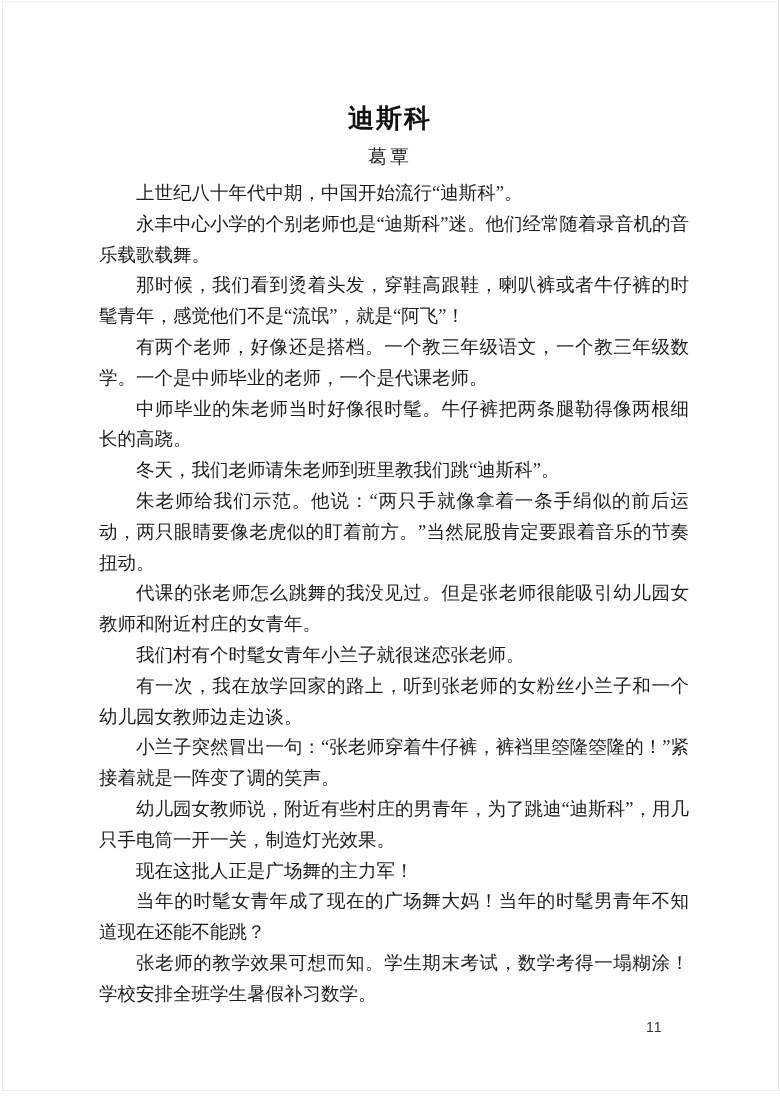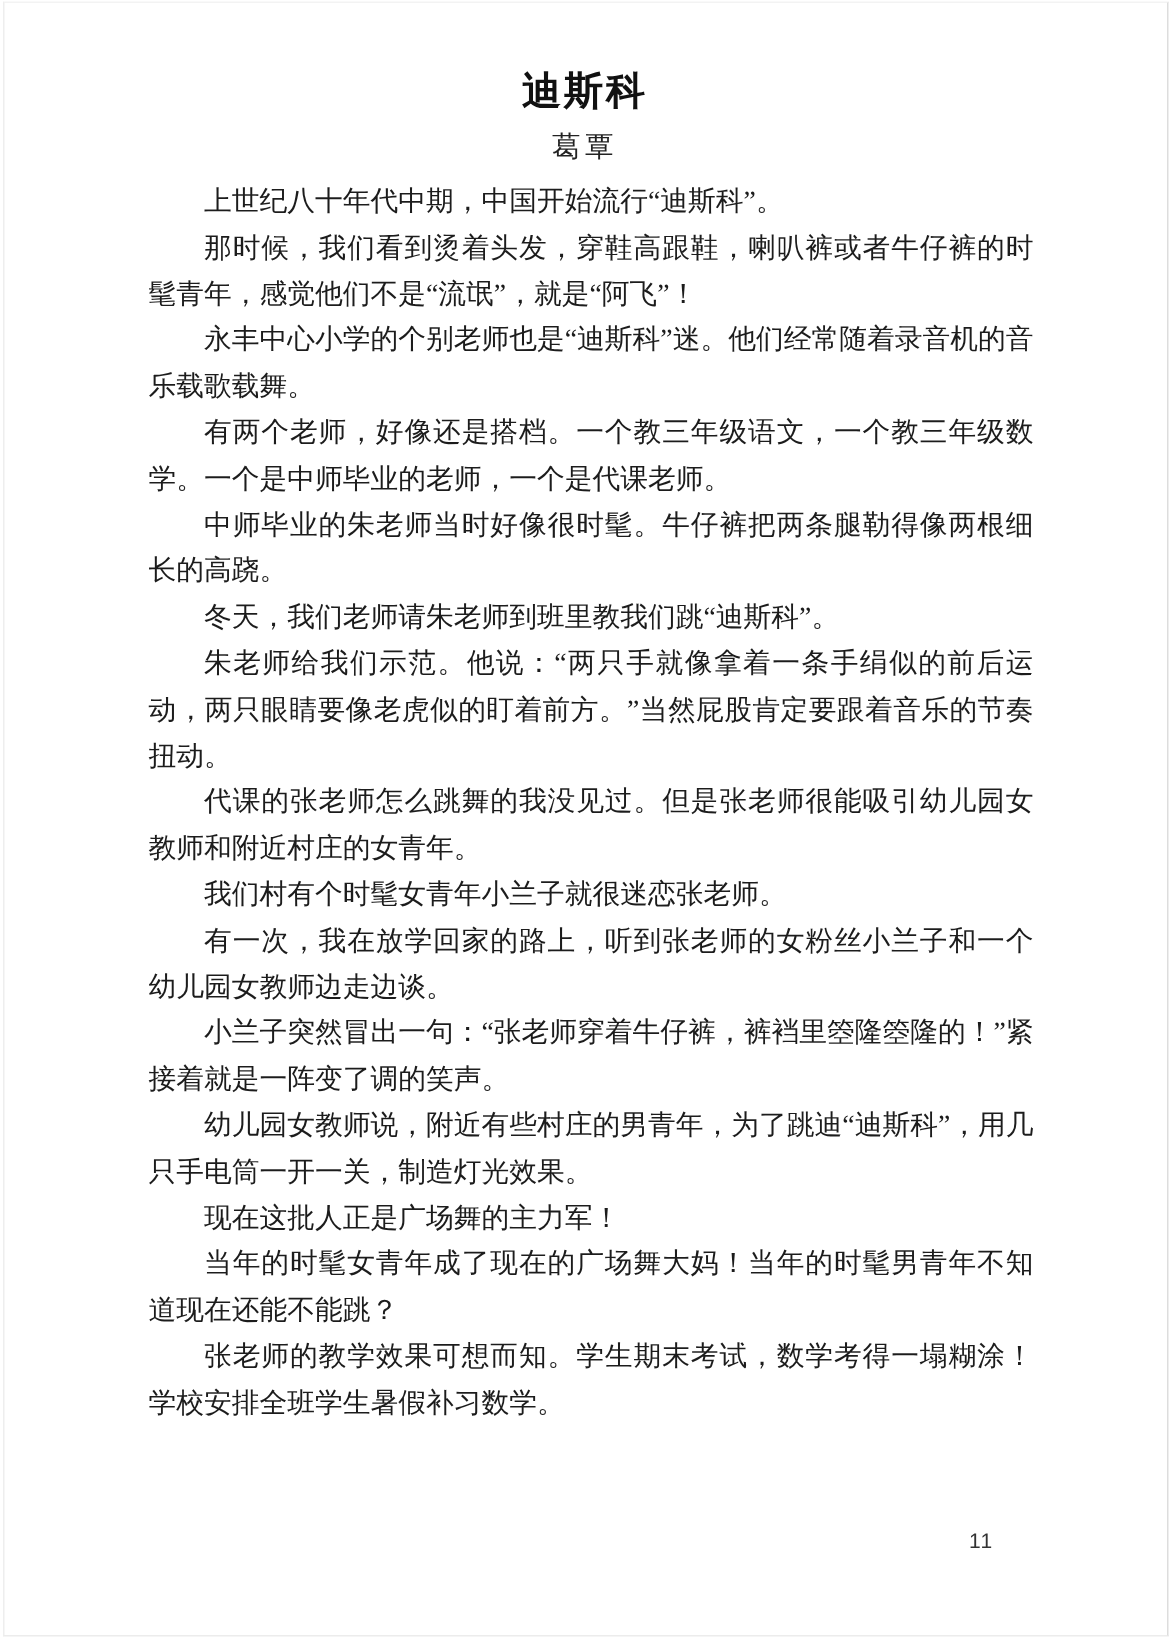--- a/index.html
+++ b/index.html
@@ -31,21 +31,21 @@
     right: 1px;
     bottom: 9px;
     border-left: 1px solid #eeeeee;
     border-top: 1px solid #f3f3f3;
     border-right: 1px solid #dddddd;
     border-bottom: 1px solid #ececec;
     pointer-events: none;
   }
   .doc-title {
     margin: 0;
-    padding-top: 46px;
+    padding-top: 104px;
     font-size: 26px;
     line-height: 30px;
     font-weight: bold;
     text-align: center;
     letter-spacing: 2px;
     color: #111111;
   }
   .doc-author {
     margin-top: 11px;
     font-size: 19px;
@@ -80,22 +80,22 @@
 <body>
 
 <div class="page">
   <h1 class="doc-title">迪斯科</h1>
 
   <div class="doc-author">葛覃</div>
 
   <div class="doc-body">
 
   <p>上世纪八十年代中期，中国开始流行“迪斯科”。</p>
+      <p>永丰中心小学的个别老师也是“迪斯科”迷。他们经常随着录音机的音乐载歌载舞。</p>
       <p>那时候，我们看到烫着头发，穿鞋高跟鞋，喇叭裤或者牛仔裤的时髦青年，感觉他们不是“流氓”，就是“阿飞”！</p>
-      <p>永丰中心小学的个别老师也是“迪斯科”迷。他们经常随着录音机的音乐载歌载舞。</p>
       <p>有两个老师，好像还是搭档。一个教三年级语文，一个教三年级数学。一个是中师毕业的老师，一个是代课老师。</p>
       <p>中师毕业的朱老师当时好像很时髦。牛仔裤把两条腿勒得像两根细长的高跷。</p>
       <p>冬天，我们老师请朱老师到班里教我们跳“迪斯科”。</p>
       <p>朱老师给我们示范。他说：“两只手就像拿着一条手绢似的前后运动，两只眼睛要像老虎似的盯着前方。”当然屁股肯定要跟着音乐的节奏扭动。</p>
       <p>代课的张老师怎么跳舞的我没见过。但是张老师很能吸引幼儿园女教师和附近村庄的女青年。</p>
       <p>我们村有个时髦女青年小兰子就很迷恋张老师。</p>
       <p>有一次，我在放学回家的路上，听到张老师的女粉丝小兰子和一个幼儿园女教师边走边谈。</p>
       <p>小兰子突然冒出一句：“张老师穿着牛仔裤，裤裆里箜隆箜隆的！”紧接着就是一阵变了调的笑声。</p>
       <p>幼儿园女教师说，附近有些村庄的男青年，为了跳迪“迪斯科”，用几只手电筒一开一关，制造灯光效果。</p>
       <p>现在这批人正是广场舞的主力军！</p>

